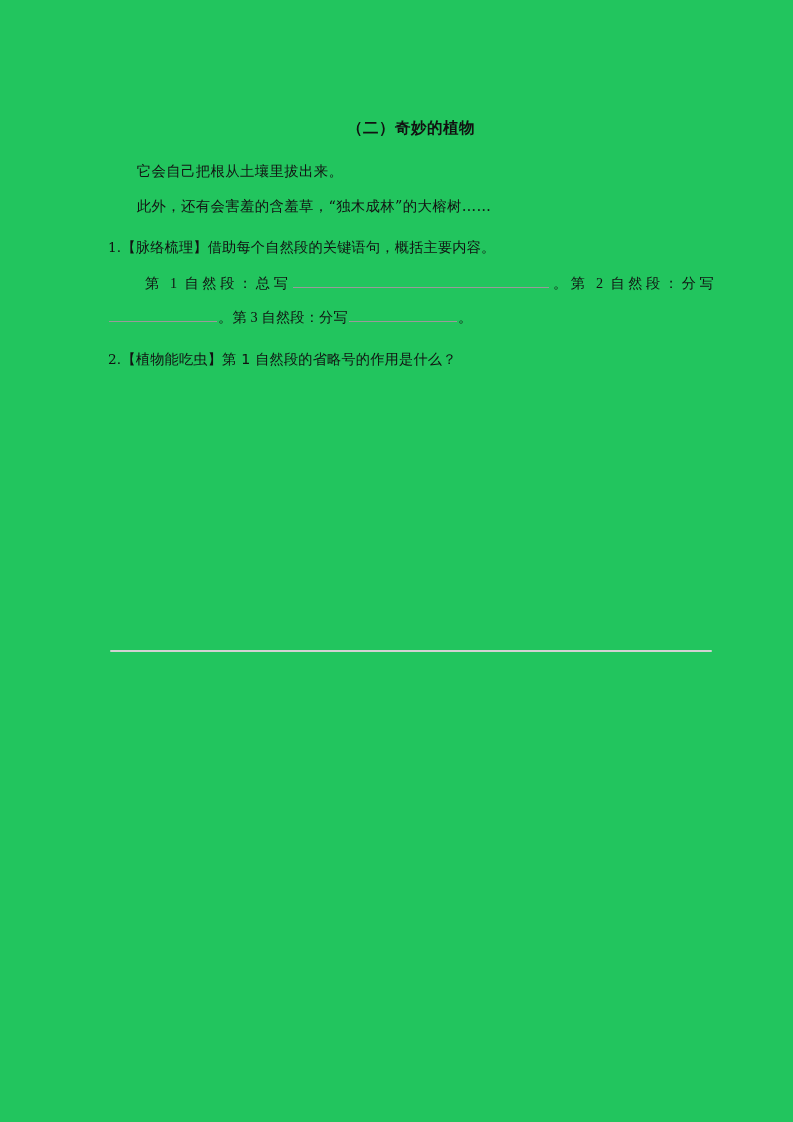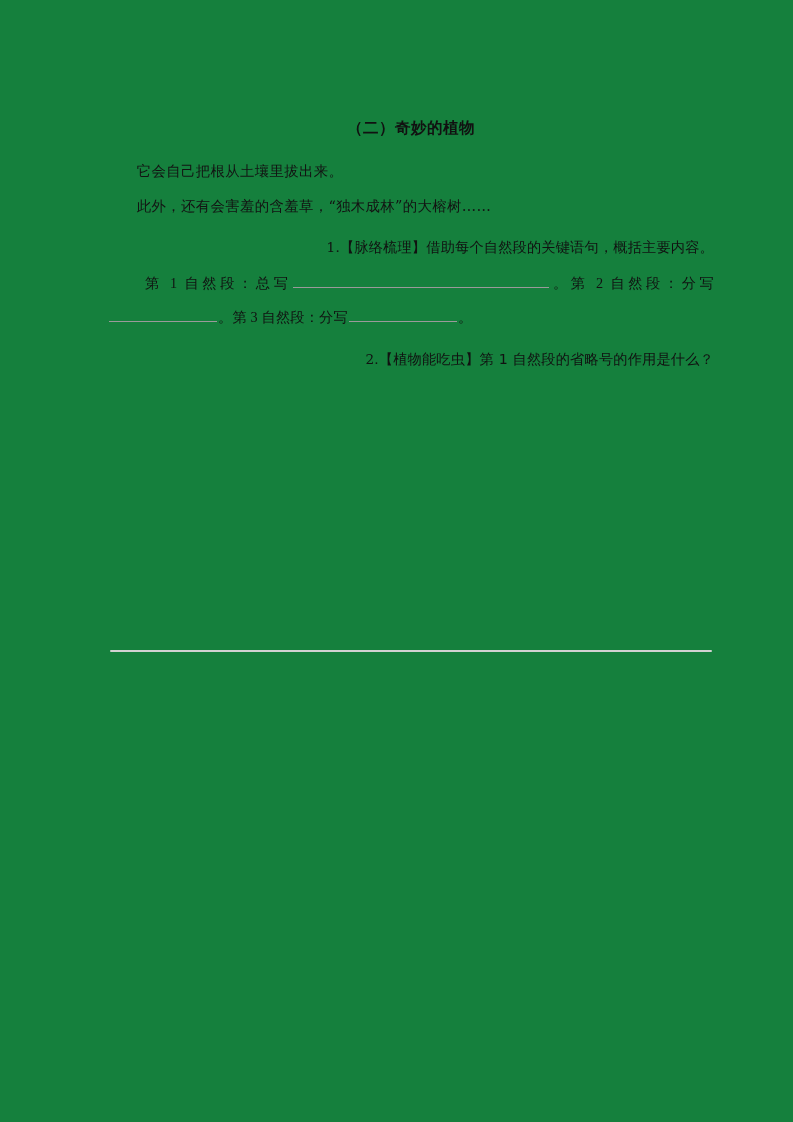--- a/index.html
+++ b/index.html
@@ -15,21 +15,21 @@
     font-family: "DejaVu Serif", "Liberation Serif", serif;
     color: #1a1a1a;
     overflow: hidden;
   }
 
   .page {
     position: absolute;
     left: 0; top: 0;
     width: 793px;
     height: 1122px;
-    background: #15803d;
+    background: #22c55e;
   }
 
   .content {
     position: absolute;
     left: 108px;
     top: 118px;
     width: 606px;
   }
 
   
@@ -61,21 +61,20 @@
 
   
   .question {
     font-family: "DejaVu Sans", "Liberation Sans", sans-serif;
     font-size: 14.2px;
     line-height: 30px;
     color: #111111;
     letter-spacing: 0.2px;
     margin: 10px 0 0 0;
     text-indent: 0;
-    text-align: right;
   }
   .q-num {
     font-family: "DejaVu Serif", "Liberation Serif", serif;
     font-size: 13.6px;
   }
 
   
   .fill-block {
     font-family: Liberation Serif, serif;
     font-size: 14.2px;

